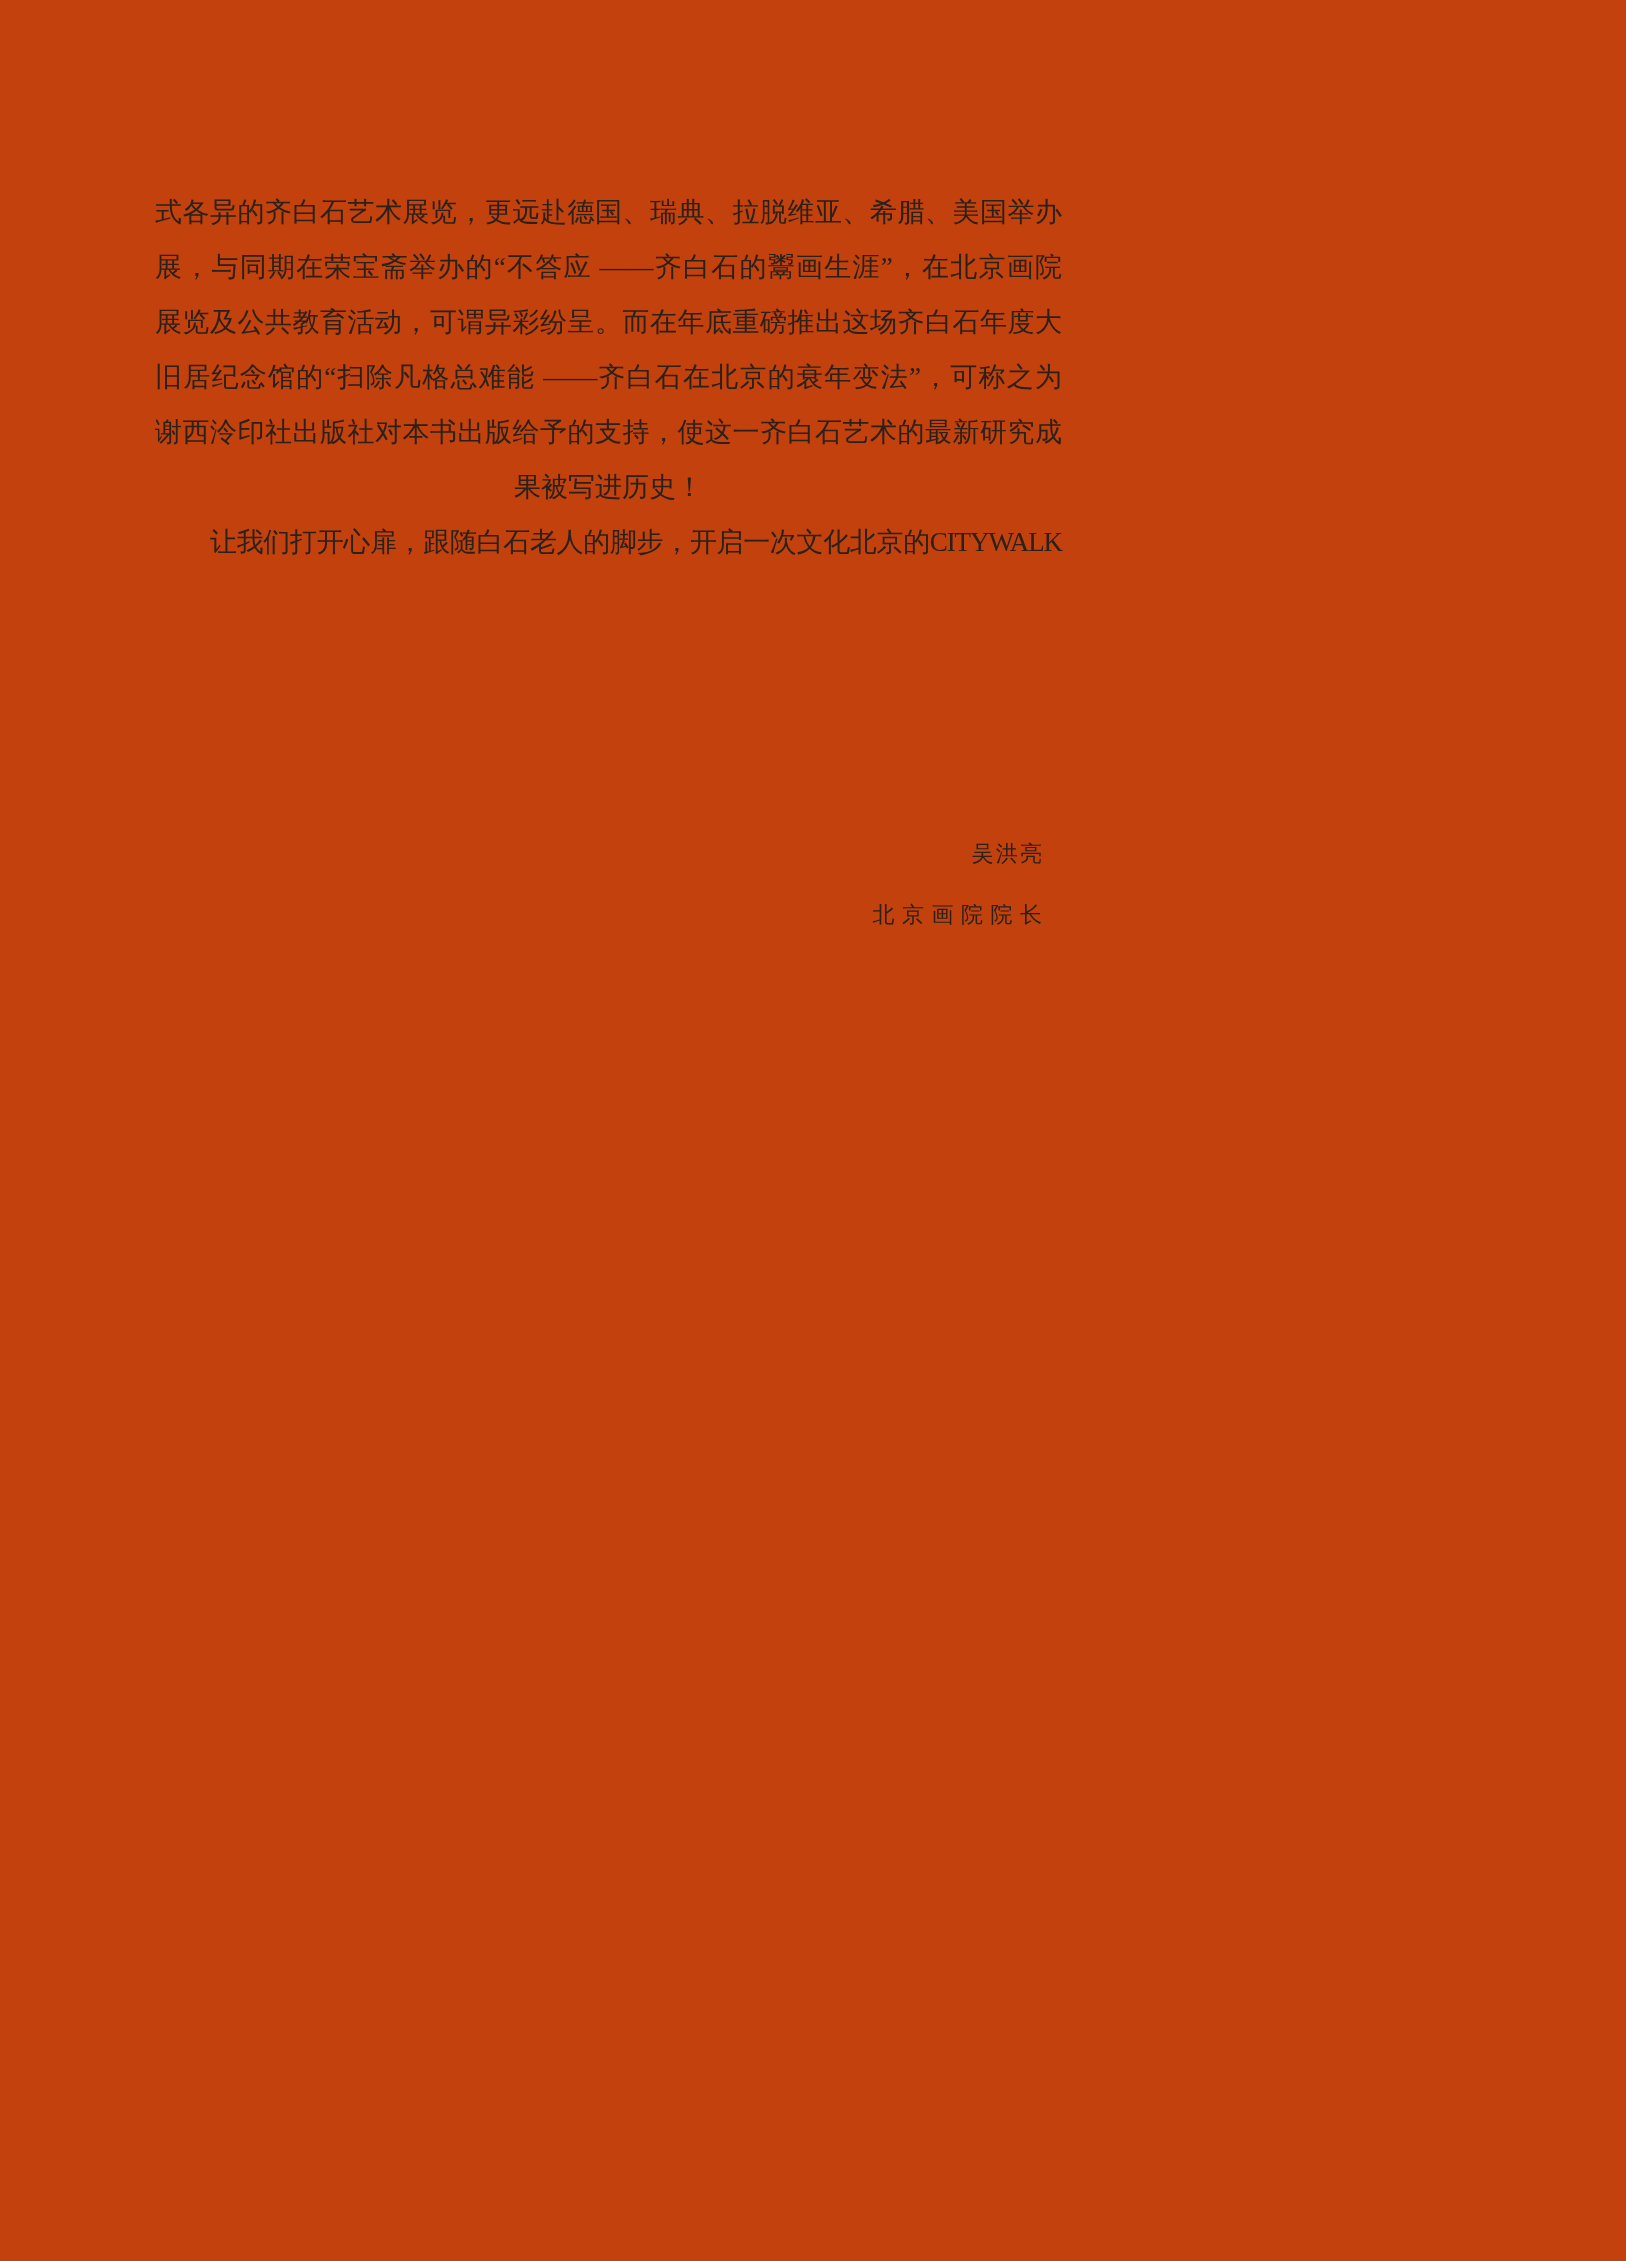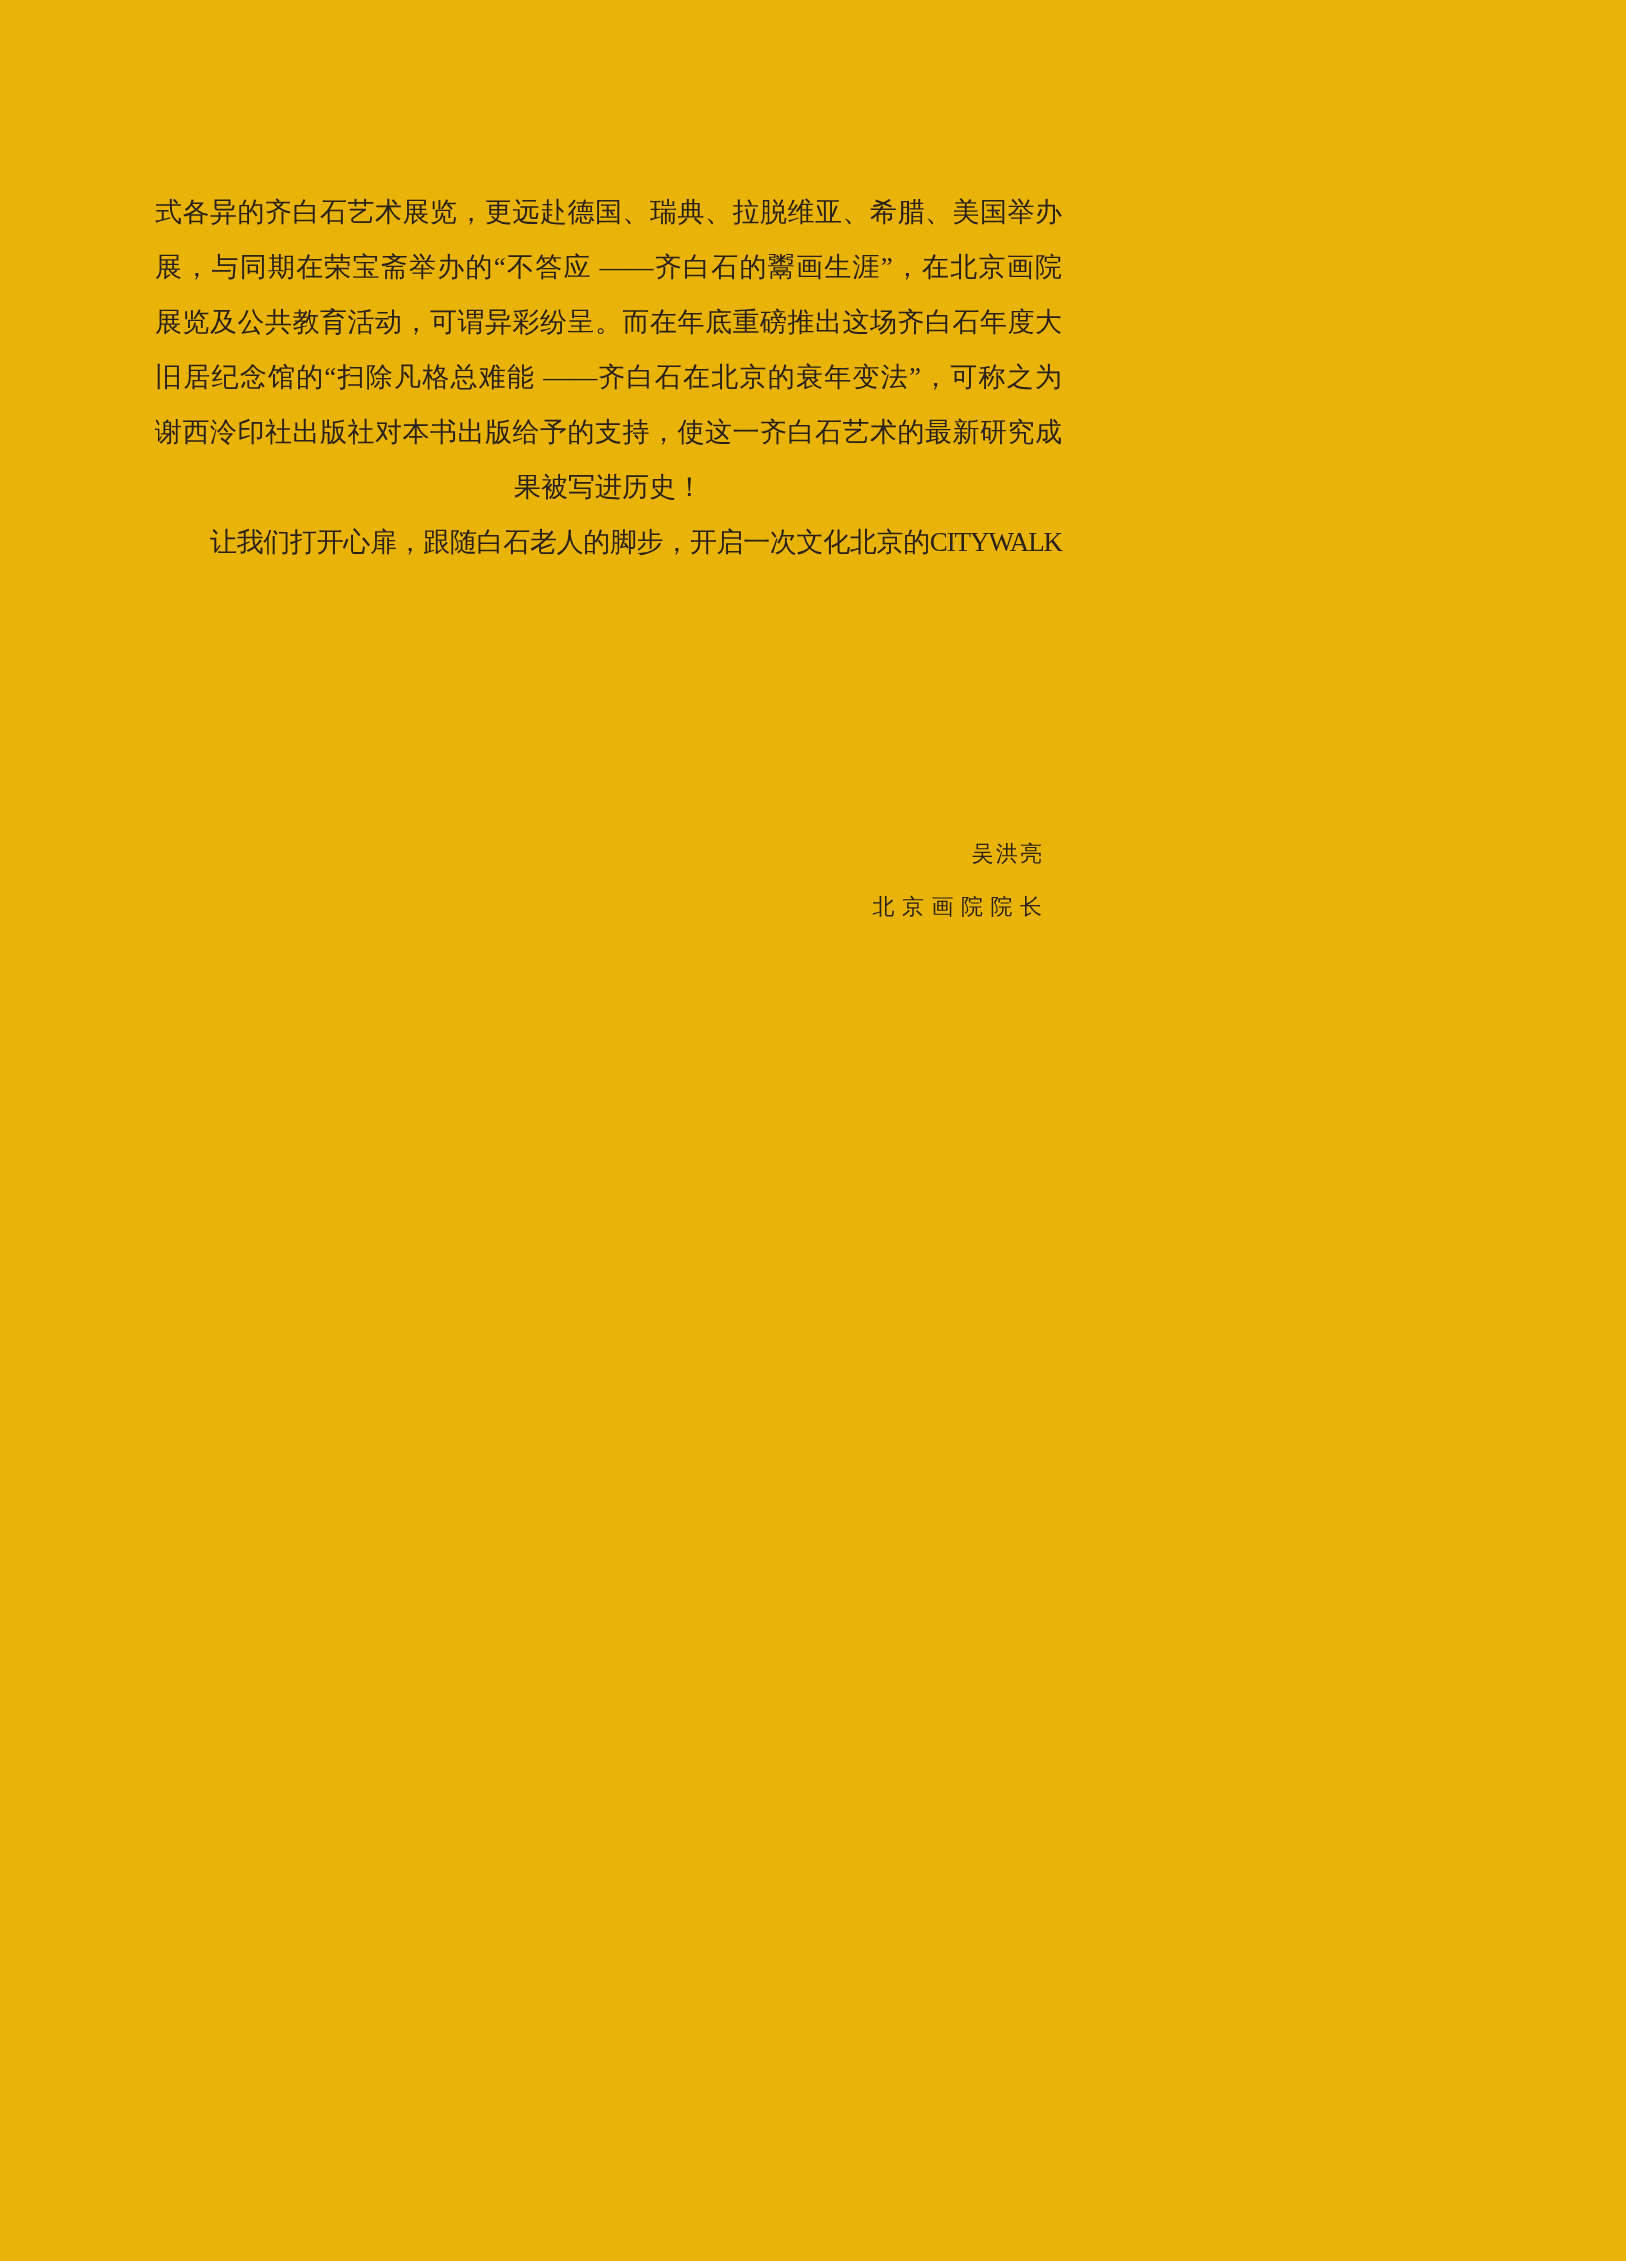--- a/index.html
+++ b/index.html
@@ -11,21 +11,21 @@
     height: 2261px;
     background: #fbf7ec;
     color: #29211a;
     font-family: "Liberation Serif", "DejaVu Serif", serif;
   }
   .page {
     position: relative;
     width: 1626px;
     height: 2261px;
     overflow: hidden;
-    background: #eab308;
+    background: #c2410c;
   }
   .text-block {
     position: absolute;
     left: 155px;
     top: 185px;
     width: 907px;
     font-size: 27px;
     line-height: 55px;
   }
   .line {
@@ -52,21 +52,21 @@
     text-align: right;
     font-size: 22px;
     line-height: 53px;
   }
   .sig-name {
     margin: 0;
     letter-spacing: 2.3px;
     margin-right: -2.3px;
   }
   .sig-title {
-    margin: 0;
+    margin: 8px;
     letter-spacing: 7.5px;
     margin-right: -7.5px;
   }
 </style>
 </head>
 <body>
 
 <div class="page">
 
   <main class="text-block">

